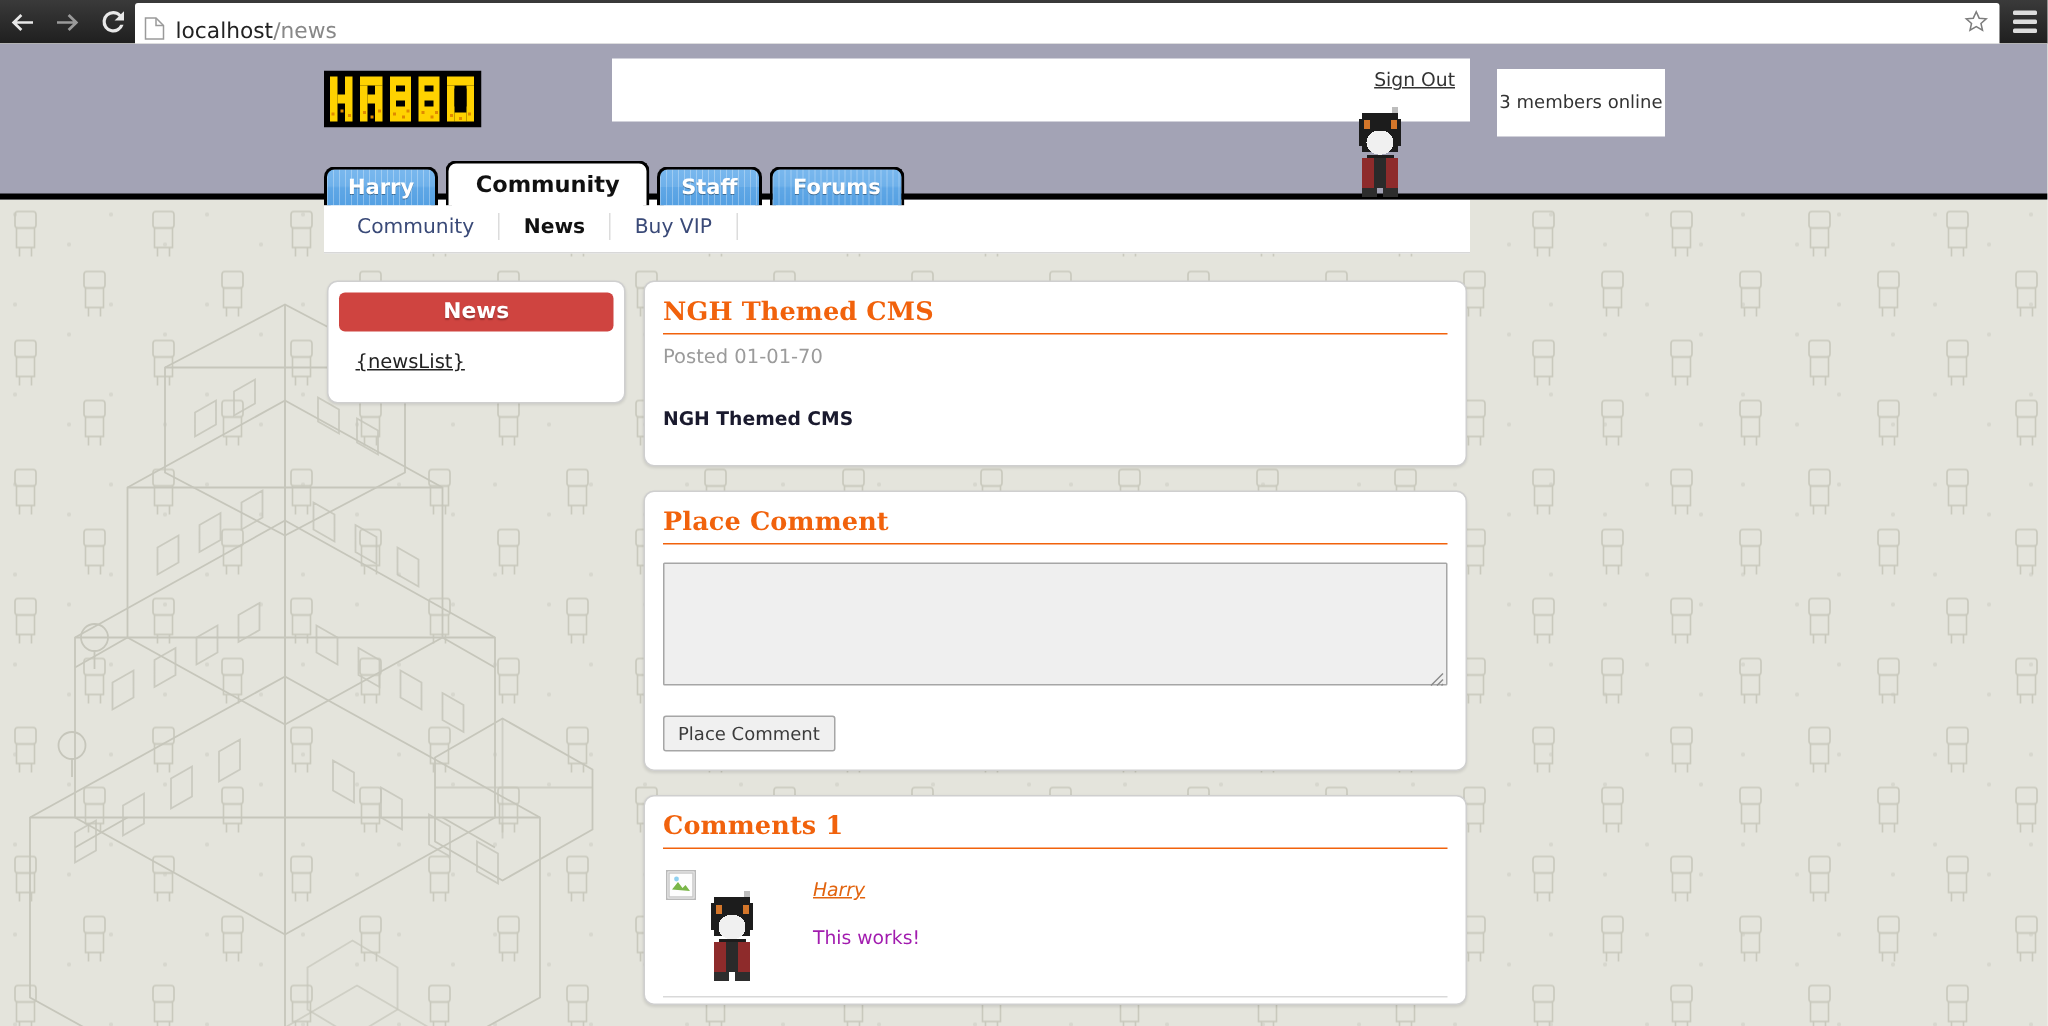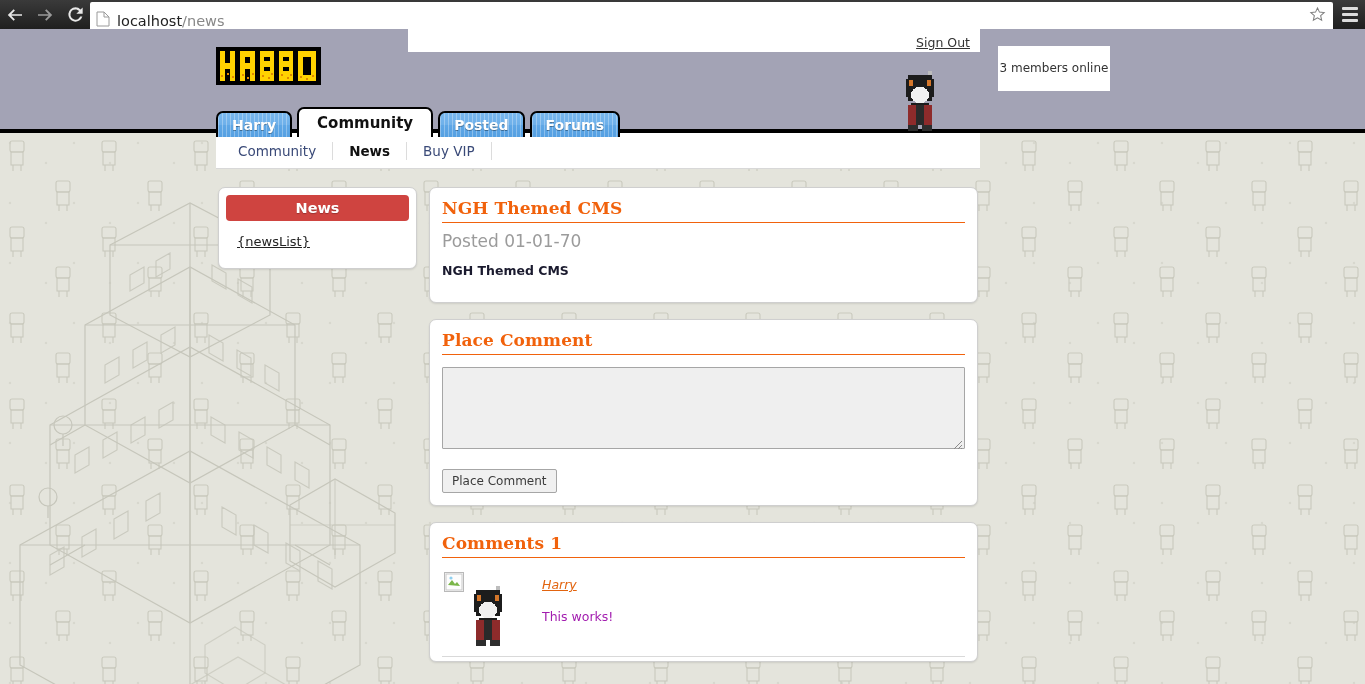--- a/index.html
+++ b/index.html
@@ -74,22 +74,22 @@
     width: 1365px; height: 104px;
     background: #a3a3b5;
     border-bottom: 4px solid #000000;
     z-index: 5;
   }
   #logo {
     position: absolute; left: 216px; top: 18px;
     width: 105px; height: 38px;
   }
   #topbar-white {
-    position: absolute; left: 408px; top: 0;
-    width: 572px; height: 23px;
+    position: absolute; left: 408px; top: 10px;
+    width: 572px; height: 42px;
     background: #ffffff;
     text-align: center;
   }
   #signout {
     position: absolute; right: 10px; top: 6px;
     font-size: 12.5px; color: #333; text-decoration: underline;
     cursor: pointer;
   }
   #members-box {
     position: absolute; left: 998px; top: 17px;
@@ -210,21 +210,21 @@
   .card-title {
     color: #f1620c;
     font-size: 17px;
     font-weight: bold;
     font-family: "DejaVu Serif", "Liberation Serif", serif;
     padding-bottom: 4px;
     border-bottom: 1px solid #f1620c;
     margin-bottom: 8px;
     letter-spacing: .1px;
   }
-  .posted { font-size: 17px; color: #9b9b9b; margin-bottom: 12px; }
+  .posted { font-size: 13px; color: #9b9b9b; margin-bottom: 25px; }
   .article-sub { font-size: 12.5px; color: #1a1a2e; font-weight: bold; margin-bottom: 12px; }
   .article-body { font-size: 12.5px; color: #1a1a2e; }
 
   #comment-textarea {
     width: 100%;
     height: 82px;
     background: #efefef;
     border: 1px solid #a6a6a6;
     border-radius: 1px;
     margin-top: 4px;
@@ -438,21 +438,21 @@
   </div>
 
   <div id="tabs">
     <div class="tab">
         <span>Harry</span>
       </div>
     <div class="tab active">
         <span>Community</span>
       </div>
     <div class="tab">
-        <span>Posted</span>
+        <span>Staff</span>
       </div>
     <div class="tab">
         <span>Forums</span>
       </div>
   </div>
 
   <div id="content">
 
     <div id="subnav">
       <div class="subnav-item"><span>Community</span></div>

